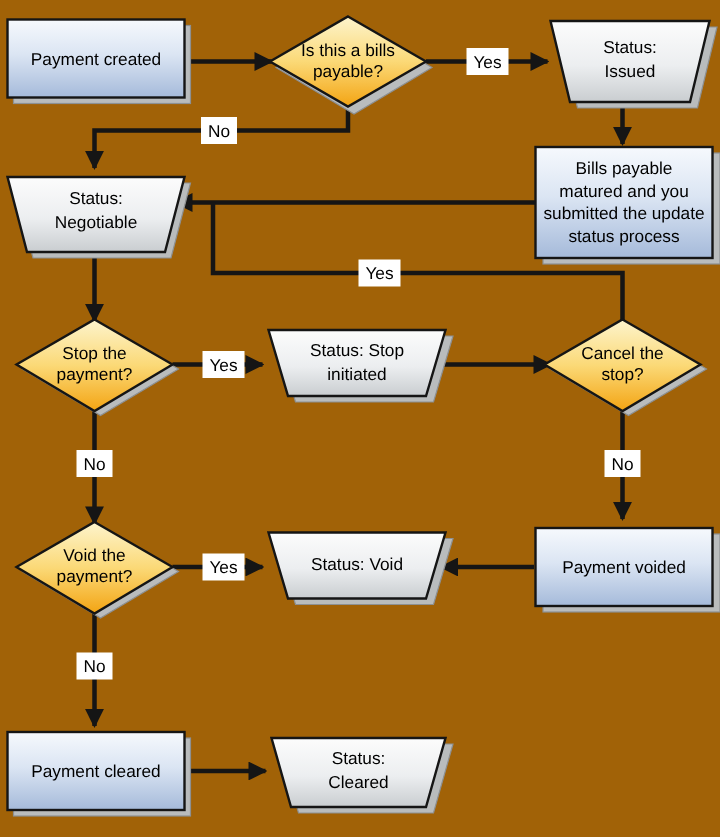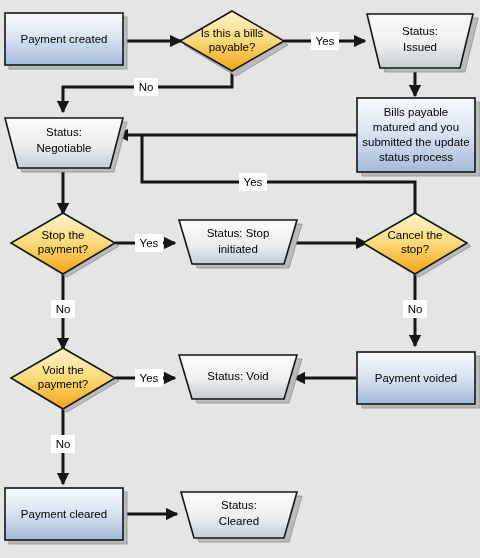--- a/index.html
+++ b/index.html
@@ -4,21 +4,21 @@
 <style>
   html, body {
     margin: 0;
     padding: 0;
     background: #4c6772;
   }
   #diagram-root {
     position: relative;
     width: 480px;
     height: 558px;
-    background: #e5e5e5;
+    background: #a16207;
     font-family: "Liberation Sans", sans-serif;
     overflow: hidden;
   }
   svg#flow {
     display: block;
     width: 480px;
     height: 558px;
   }
   .node-text {
     font-family: "Liberation Sans", sans-serif;

